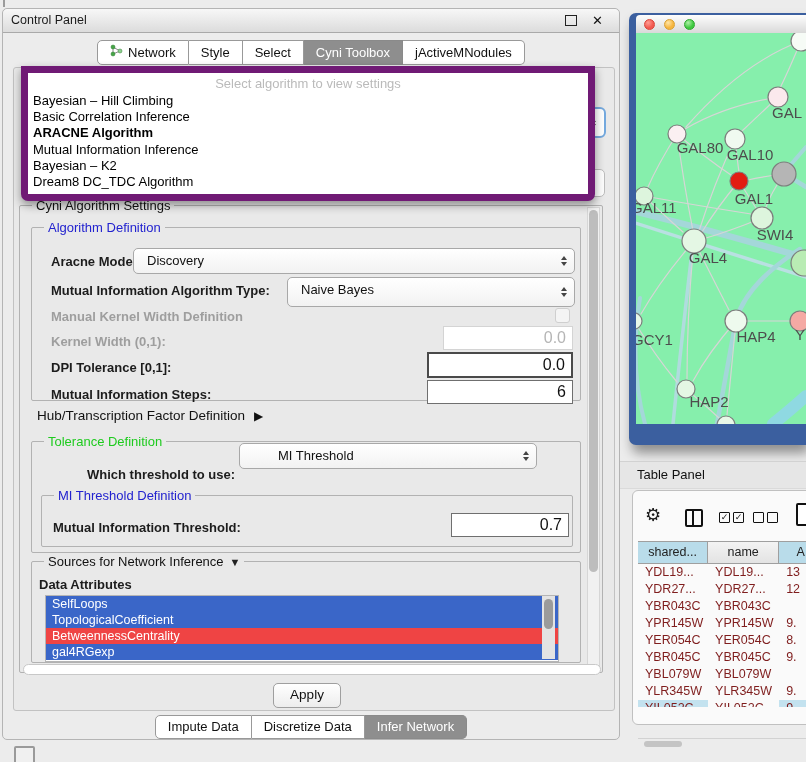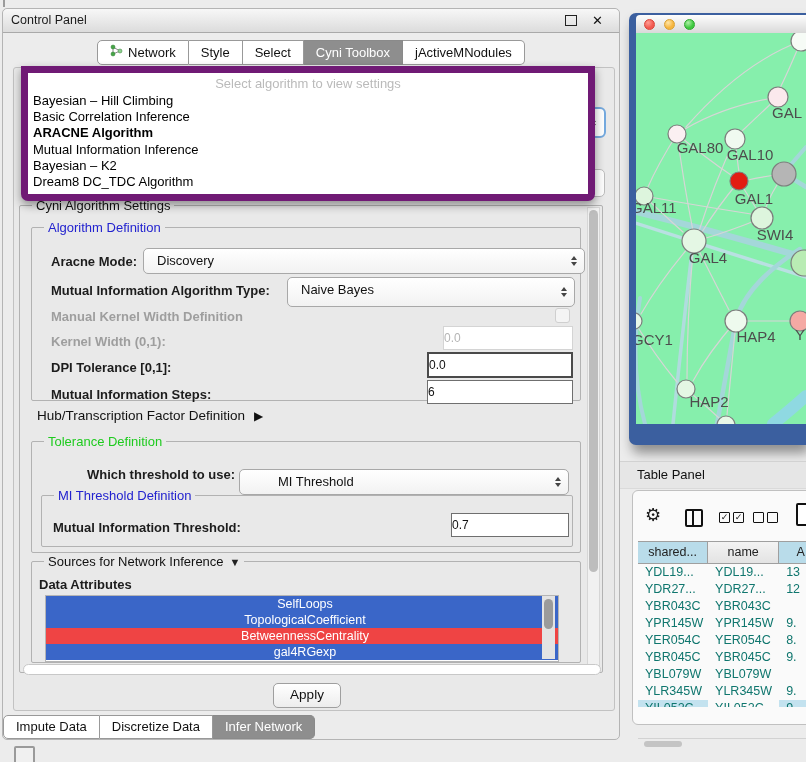--- a/index.html
+++ b/index.html
@@ -57,51 +57,51 @@
 
   .combo{position:absolute;background:linear-gradient(#ffffff,#f2f2f2);border:1px solid #a8a8a8;
     border-radius:5px;font-size:13px;color:#111;line-height:24px;padding-left:13px;box-sizing:border-box;}
   .combo .carets{position:absolute;right:7px;top:0;bottom:0;display:flex;flex-direction:column;
     justify-content:center;align-items:center;gap:2px;}
   .tri-up{width:0;height:0;border-left:3.5px solid transparent;border-right:3.5px solid transparent;
     border-bottom:4.5px solid #444;}
   .tri-down{width:0;height:0;border-left:3.5px solid transparent;border-right:3.5px solid transparent;
     border-top:4.5px solid #444;}
 
-  .tfield{position:absolute;background:#fff;font-size:12px;text-align:left;
+  .tfield{position:absolute;background:#fff;font-size:16px;text-align:right;
     padding-right:6px;box-sizing:border-box;color:#111;}
 
   #kernel-field{border:1px solid #d4d4d4;color:#b5b5b5;line-height:22px;}
   #dpi-field{border:2px solid #4a4a4a;line-height:22px;}
   #steps-field{border:1px solid #6f6f6f;line-height:22px;}
   #mit-field{border:1px solid #6f6f6f;line-height:22px;}
 
   #manual-checkbox{left:552px;top:299px;width:13px;height:13px;background:#f4f4f4;
     border:1px solid #cfcfcf;border-radius:3px;}
 
   #hub-row{left:34px;top:399px;font-size:13.5px;color:#111;}
   #hub-arrow{margin-left:9px;font-size:12px;}
   #sources-arrow{margin-left:6px;font-size:11px;color:#222;}
 
   
   #src-list{left:42px;top:586px;width:512px;height:65px;background:#fff;border:1px solid #b5b5b5;overflow:hidden;}
-  .src-item{height:16px;line-height:16px;font-size:12.5px;color:#fff;padding-left:6px;text-align:center;}
+  .src-item{height:16px;line-height:16px;font-size:12.5px;color:#fff;padding-left:6px;}
   #src-vscroll{left:539px;top:587px;width:13px;height:63px;background:#e3e3e3;}
   #src-vthumb{left:1.5px;top:3px;width:9px;height:30px;background:#9b9b9b;border-radius:5px;}
 
   
   #set-vscroll{left:584px;top:198px;width:13px;height:460px;background:#f1f1f1;border:1px solid #d6d6d6;box-sizing:border-box;}
   #set-vthumb{left:1px;top:2px;width:9px;height:362px;background:#bdbdbd;border-radius:5px;}
 
   #hscroll{left:20px;top:655px;width:578px;height:11px;background:#fff;border:1px solid #c8c8c8;border-radius:6px;box-sizing:border-box;}
 
   #apply-btn{left:270px;top:674px;width:66px;height:23px;background:linear-gradient(#ffffff,#ededed);
     border:1px solid #9f9f9f;border-radius:5px;font-size:13.5px;color:#111;text-align:center;line-height:21px;}
 
-  #bottom-tabs{left:0;right:0;top:706px;display:flex;}
+  #bottom-tabs{left:0;right:0;top:706px;display:flex;justify-content:center;}
 
   
   #mini-square{left:14px;top:746px;width:17px;height:16px;border:2px solid #9a9a9a;background:#f0f0f0;border-radius:2px;}
   #edge-artifact{left:3px;top:0;width:2px;height:7px;background:#9b9b9b;}
 
   
   #net-win{left:629px;top:13px;width:177px;height:432px;background:#3b5f9f;
     border-radius:7px 0 0 7px;box-shadow:3px 8px 12px rgba(0,0,0,.4);}
   #net-titlebar{left:636px;top:15px;width:170px;height:18px;
     background:linear-gradient(#fdfdfd,#d9d9d9);border-radius:4px 0 0 0;border-bottom:1px solid #b0b0b0;}
@@ -127,21 +127,21 @@
   .mini-box{width:9px;height:9px;border:1.5px solid #111;border-radius:1px;font-size:9px;line-height:9px;
     text-align:center;color:#111;font-weight:bold;}
   #doc-icon{left:163px;top:12px;width:14px;height:19px;border:2px solid #111;border-radius:2px;background:#fff;}
 
   #tbl{left:5px;top:50px;right:0;}
   .hdr-row{display:flex;height:21px;border-top:1px solid #9f9f9f;border-bottom:1px solid #9f9f9f;}
   .hdr-cell{font-size:12.5px;color:#222;text-align:center;line-height:20px;border-right:1px solid #9f9f9f;
     background:linear-gradient(#f3f3f3,#e3e3e3);overflow:hidden;white-space:nowrap;box-sizing:border-box;}
   .hdr-cell.hl{background:#b9dcea;}
   .tr{display:flex;height:17px;}
-  .td{font-size:12.5px;color:#0f766e;line-height:17px;padding-left:7px;box-sizing:border-box;
+  .td{font-size:12.5px;color:#7f1d1d;line-height:17px;padding-left:7px;box-sizing:border-box;
     overflow:hidden;white-space:nowrap;}
   .tr.partial{height:7px;overflow:hidden;}
   .tr.partial .td.hl{background:#c3e2ef;}
   #tbl-hscroll{position:absolute;left:5px;right:0;top:247px;height:10px;background:#ececec;border-top:1px solid #d2d2d2;}
   #tbl-hthumb{position:absolute;left:6px;top:2px;width:38px;height:6px;background:#c4c4c4;border-radius:3px;}
 </style>
 </head>
 <body>
 
 <div class="abs" id="edge-artifact"></div>
@@ -202,21 +202,21 @@
 
   <div class="abs grp" style="left:16px;top:196px;width:582px;height:466px;">
     <span class="grp-title">Cyni Algorithm Settings</span>
   </div>
 
   <div class="abs grp" style="left:28px;top:218px;width:548px;height:172px;">
     <span class="grp-title blue">Algorithm Definition</span>
   </div>
 
   <div class="lbl" style="left:48px;top:245px;">Aracne Mode:</div>
-  <div class="combo" style="left:140px;top:239px;width:442px;height:26px;">
+  <div class="combo" style="left:130px;top:239px;width:442px;height:26px;">
     <span>Discovery</span>
     <span class="carets">
         <span class="tri-up"></span>
         <span class="tri-down"></span>
       </span>
   </div>
 
   <div class="lbl" style="left:48px;top:274px;">Mutual Information Algorithm Type:</div>
   <div class="combo" style="left:284px;top:268px;width:288px;height:30px;">
     <span>Naive Bayes</span>
@@ -239,21 +239,21 @@
   <div class="tfield" id="steps-field" style="left:424px;top:371px;width:146px;height:24px;">6</div>
 
   <div class="abs" id="hub-row">
     <span>Hub/Transcription Factor Definition</span><span id="hub-arrow">▶</span>
   </div>
 
   <div class="abs grp" style="left:28px;top:432px;width:548px;height:110px;">
     <span class="grp-title green">Tolerance Definition</span>
   </div>
   <div class="lbl" style="left:84px;top:458px;">Which threshold to use:</div>
-  <div class="combo" style="left:236px;top:460px;width:330px;height:26px;padding-left:38px;">
+  <div class="combo" style="left:236px;top:434px;width:298px;height:26px;padding-left:38px;">
     <span>MI Threshold</span>
     <span class="carets">
         <span class="tri-up"></span>
         <span class="tri-down"></span>
       </span>
   </div>
 
   <div class="abs grp" style="left:38px;top:486px;width:530px;height:50px;">
     <span class="grp-title blue">MI Threshold Definition</span>
   </div>

